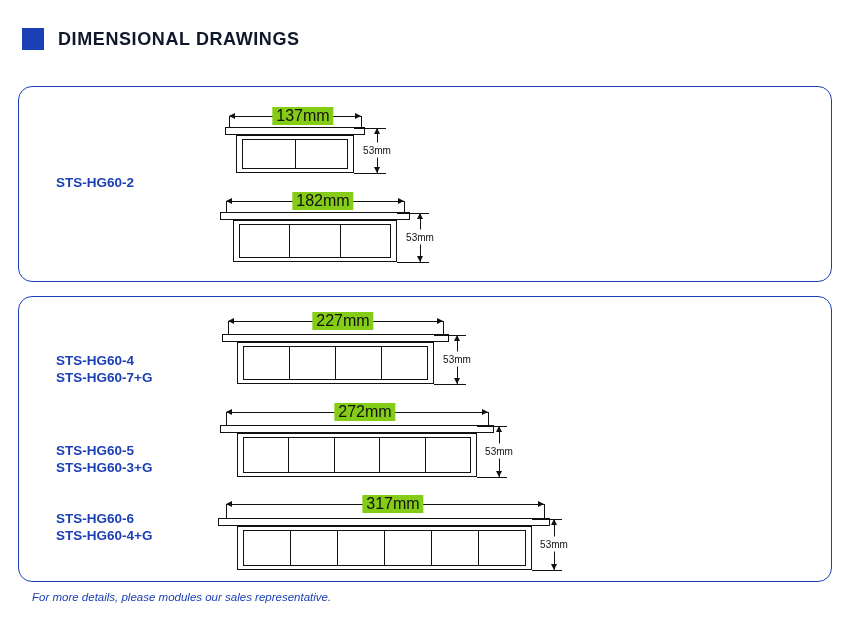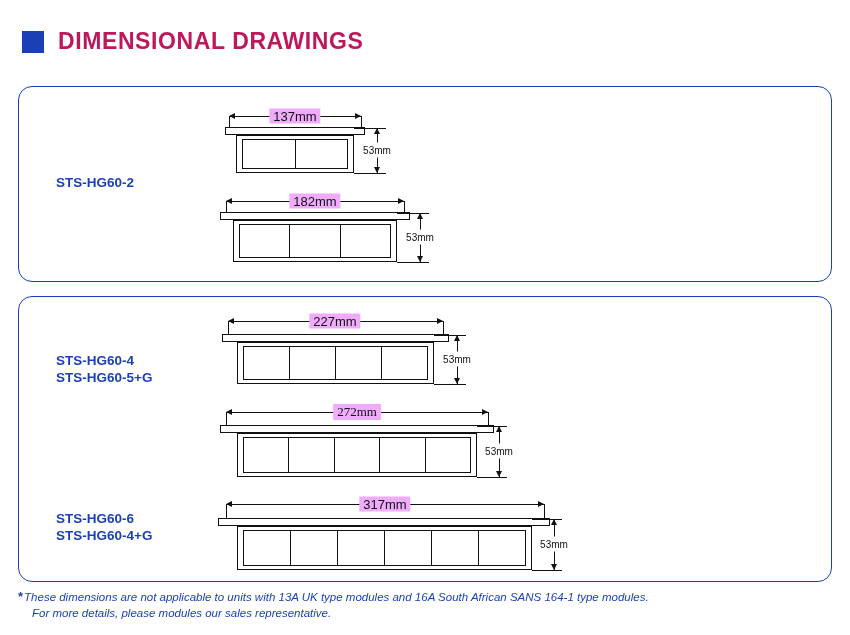--- a/index.html
+++ b/index.html
@@ -28,23 +28,23 @@
     display: flex;
     align-items: center;
   }
   .header-marker {
     width: 22px;
     height: 22px;
     background: #1b3fb5;
     margin-right: 14px;
   }
   .header-title {
-    font-size: 23px;
+    font-size: 18px;
     font-weight: bold;
-    color: #be185d;
+    color: #0f172a;
     letter-spacing: 0.6px;
   }
 
   
   .panel {
     position: absolute;
     border: 1.4px solid #1b3fb5;
     border-radius: 14px;
     box-sizing: border-box;
   }
@@ -70,26 +70,27 @@
     line-height: 17px;
     white-space: pre-line;
   }
 
   
   .drawing {
     position: absolute;
   }
   .dim-top-text {
     position: absolute;
-    font-size: 13px;
+    font-size: 16px;
     color: #111;
-    background: #f0abfc;
+    background: #84cc16;
     padding: 0 4px;
     transform: translate(-50%, -50%);
     white-space: nowrap;
+    margin-left: 8px;
   }
   .dim-side-text {
     position: absolute;
     font-size: 10px;
     color: #111;
     background: #fff;
     padding: 2px 2px;
     transform: translate(-50%, -50%);
     white-space: nowrap;
   }
@@ -226,21 +227,21 @@
 
     <div class="line h-line" style="left:177px; top:28px; width:32px;"></div>
     <div class="line h-line" style="left:177px; top:77px; width:32px;"></div>
     <div class="line v-line" style="left:200px; top:28px; height:49px;"></div>
     <div class="arrow-u" style="left:197px; top:28px;"></div>
     <div class="arrow-d" style="left:197px; top:71px;"></div>
     <div class="dim-side-text" style="left:200px; top:52px;">53mm</div>
   </div>
 
   <div class="model-label" style="left:56px; top:352px;">STS-HG60-4
-STS-HG60-5+G</div>
+STS-HG60-7+G</div>
 
   <div class="drawing" style="left:222px; top:305px; width:280px; height:90px;">
     <div class="line h-line" style="left:6px; top:16px; width:215px;"></div>
     <div class="arrow-l" style="left:6px; top:13px;"></div>
     <div class="arrow-r" style="left:215px; top:13px;"></div>
     <div class="line v-line" style="left:6px; top:16px; height:18px;"></div>
     <div class="line v-line" style="left:221px; top:16px; height:18px;"></div>
     <div class="dim-top-text" style="left:113px; top:16px;">227mm</div>
 
     <div class="plate" style="left:0px; top:29px; width:227px; height:8px;"></div>
@@ -253,28 +254,30 @@
     </div>
 
     <div class="line h-line" style="left:212px; top:30px; width:32px;"></div>
     <div class="line h-line" style="left:212px; top:79px; width:32px;"></div>
     <div class="line v-line" style="left:235px; top:30px; height:49px;"></div>
     <div class="arrow-u" style="left:232px; top:30px;"></div>
     <div class="arrow-d" style="left:232px; top:73px;"></div>
     <div class="dim-side-text" style="left:235px; top:54px;">53mm</div>
   </div>
 
+  <div class="model-label" style="left:56px; top:442px;">STS-HG60-5
+STS-HG60-3+G</div>
 
   <div class="drawing" style="left:220px; top:395px; width:320px; height:95px;">
     <div class="line h-line" style="left:6px; top:17px; width:262px;"></div>
     <div class="arrow-l" style="left:6px; top:14px;"></div>
     <div class="arrow-r" style="left:262px; top:14px;"></div>
     <div class="line v-line" style="left:6px; top:17px; height:18px;"></div>
     <div class="line v-line" style="left:268px; top:17px; height:18px;"></div>
-    <div class="dim-top-text" style="left:137px; top:17px;font-family:Liberation Serif, serif;">272mm</div>
+    <div class="dim-top-text" style="left:137px; top:17px;">272mm</div>
 
     <div class="plate" style="left:0px; top:30px; width:274px; height:8px;"></div>
     <div class="body-rect" style="left:17px; top:38px; width:240px; height:44px;"></div>
     <div class="inner-grid" style="left:23px; top:42px; width:228px; height:36px;">
       <div class="cell"></div>
       <div class="cell"></div>
       <div class="cell"></div>
       <div class="cell"></div>
       <div class="cell"></div>
     </div>
@@ -311,19 +314,16 @@
 
     <div class="line h-line" style="left:314px; top:32px; width:30px;"></div>
     <div class="line h-line" style="left:314px; top:83px; width:30px;"></div>
     <div class="line v-line" style="left:336px; top:32px; height:51px;"></div>
     <div class="arrow-u" style="left:333px; top:32px;"></div>
     <div class="arrow-d" style="left:333px; top:77px;"></div>
     <div class="dim-side-text" style="left:336px; top:57px;">53mm</div>
   </div>
 
   <div class="footnote">
-    <div class="footnote-line">
-      <span class="footnote-star">*</span><span>These dimensions are not applicable to units with 13A UK type modules and 16A South African SANS 164-1 type modules.</span>
-    </div>
     <div class="footnote-line footnote-indent">For more details, please modules our sales representative.</div>
   </div>
 
 </div>
 
 </body></html>

